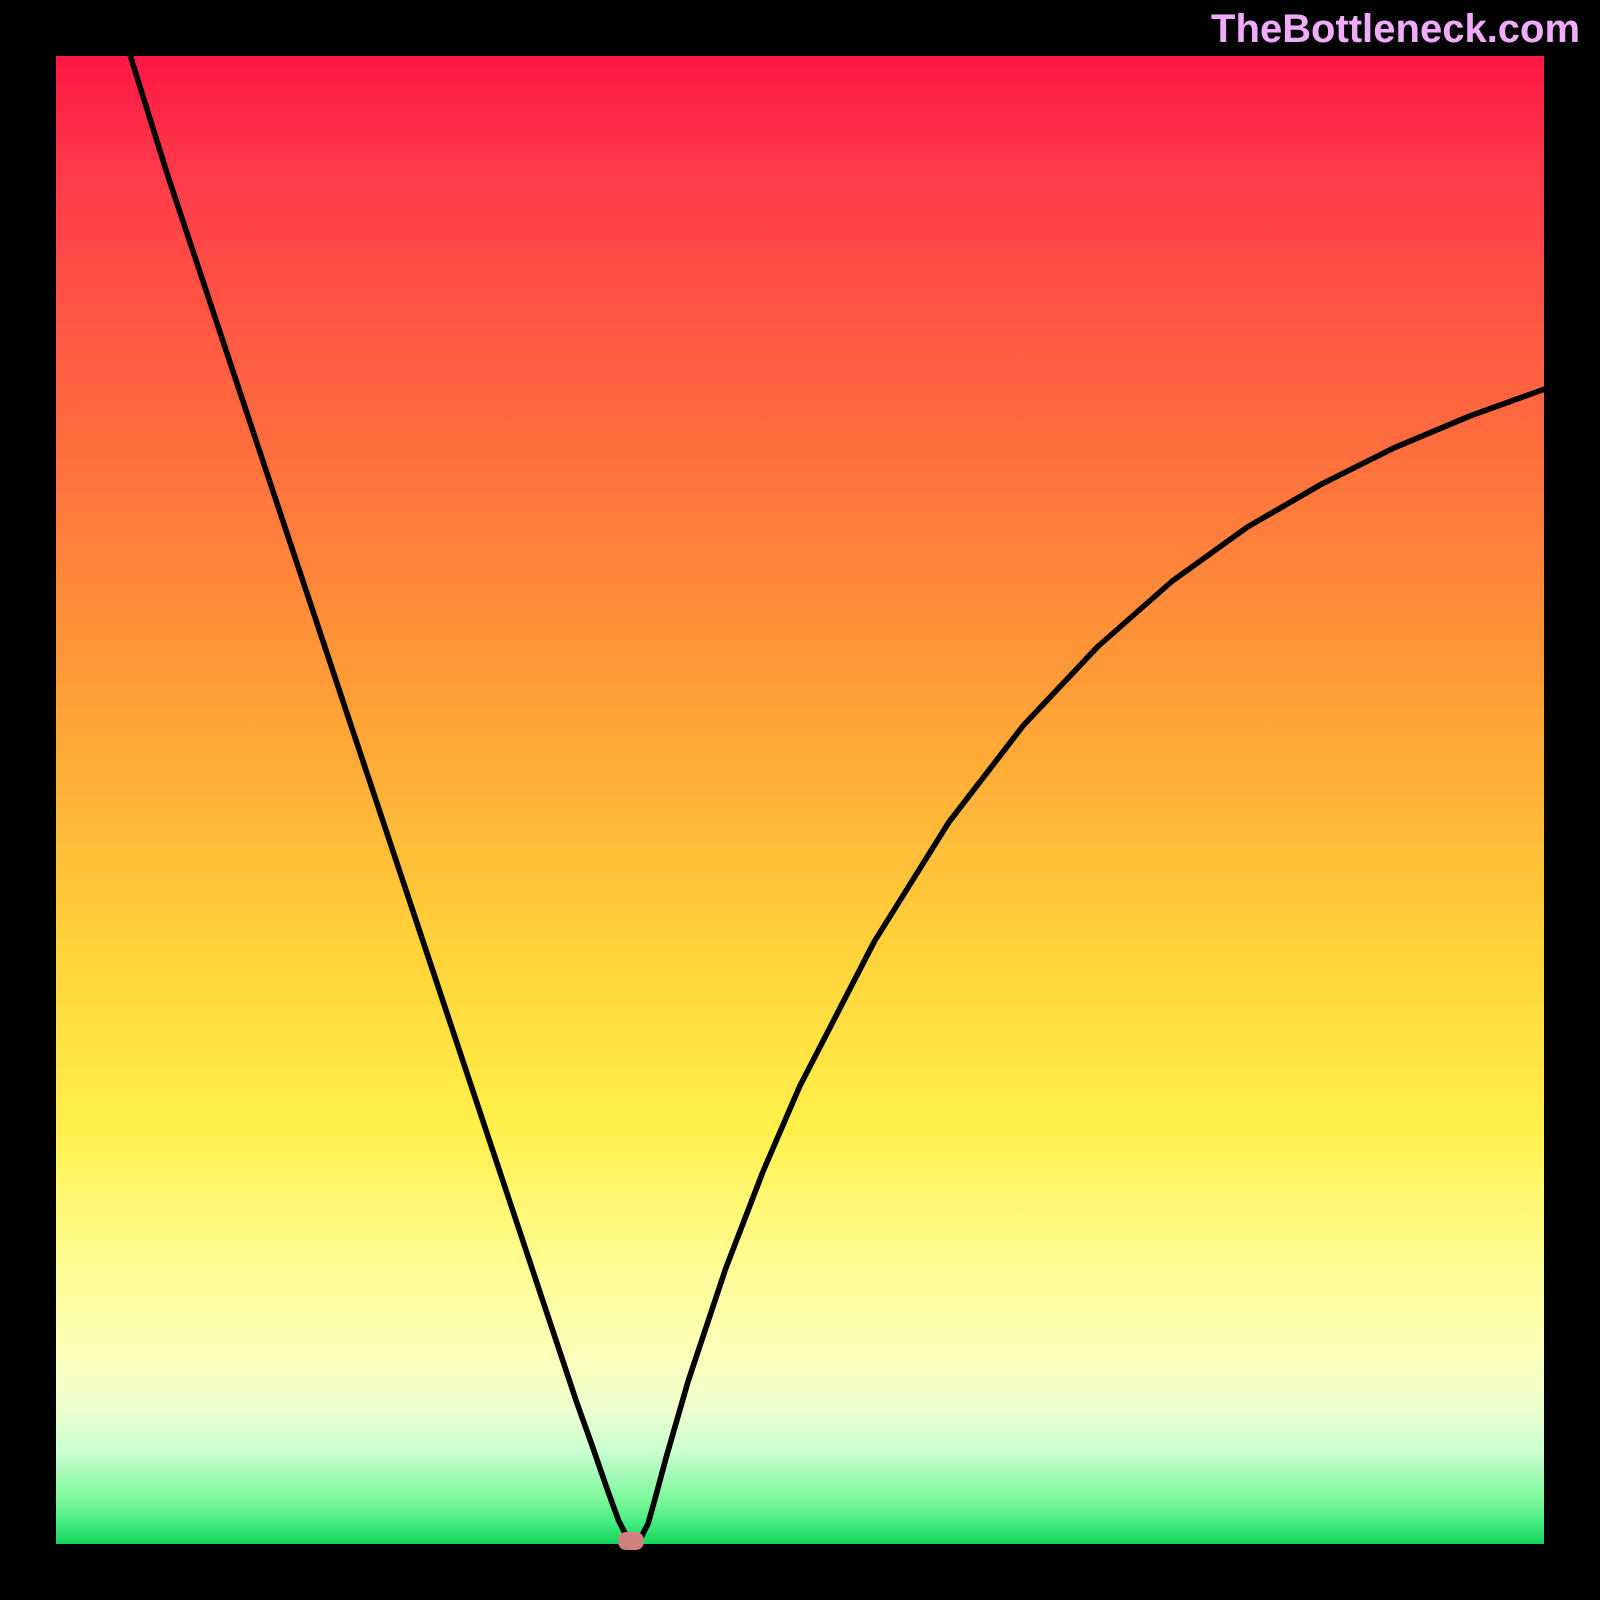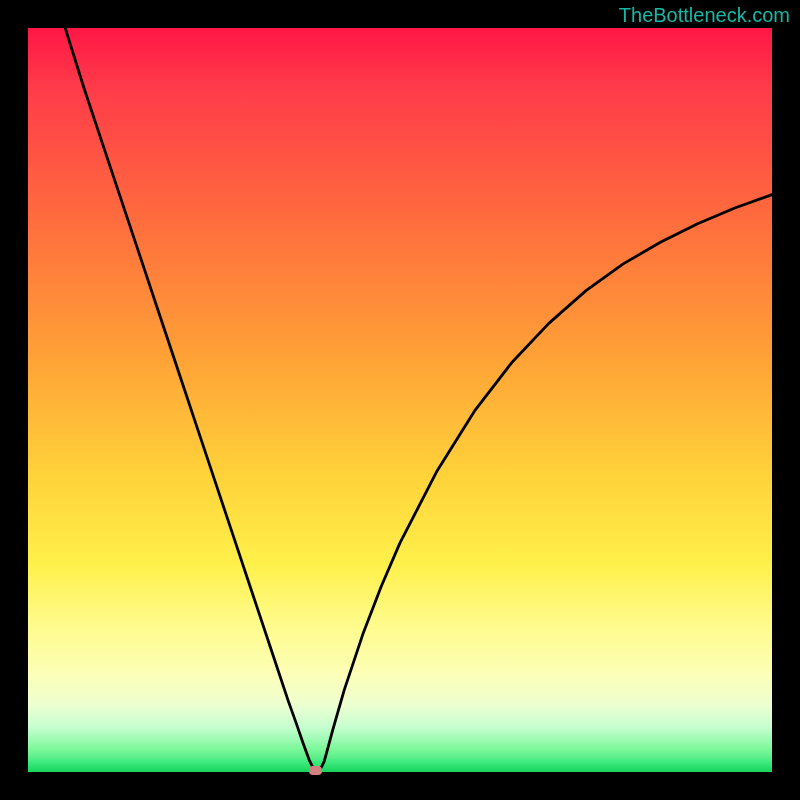--- a/index.html
+++ b/index.html
@@ -66,24 +66,24 @@
     position: absolute;
     width: 13px;
     height: 9px;
     background: #d18080;
     border-radius: 4px;
   }
   .watermark {
     position: absolute;
     top: 4px;
     right: 10px;
-    color: #14b8a6;
+    color: #f0abfc;
     font-size: 20px;
     letter-spacing: 0px;
-    font-weight: 400;
+    font-weight: 700;
   }
 </style>
 </head>
 <body>
 
 <div class="frame">
   <div class="plot-area"></div>
   <div class="green-strip"></div>
   <svg class="curve" viewBox="0 0 744 744" preserveAspectRatio="none">
     <path id="curve-path" fill="none" stroke="#000" stroke-width="2.8" stroke-linecap="round" stroke-linejoin="round" d="M37.20 0.00 L55.80 59.52 L74.40 115.32 L93.00 171.12 L111.60 226.92 L130.20 282.72 L148.80 338.52 L167.40 394.32 L186.00 450.12 L204.60 505.92 L223.20 561.72 L241.80 617.52 L260.40 673.32 L267.84 694.15 L275.28 715.73 L281.23 732.10 L285.70 741.02 L287.18 743.26 L287.93 744.00 L288.67 743.26 L292.39 741.02 L296.11 733.58 L299.83 720.19 L305.04 700.85 L316.20 662.16 L334.80 606.36 L353.40 558.00 L372.00 514.85 L409.20 442.68 L446.40 383.16 L483.60 334.80 L520.80 295.37 L558.00 262.63 L595.20 235.85 L632.40 214.27 L669.60 195.67 L706.80 180.05 L744.00 166.66"></path>

